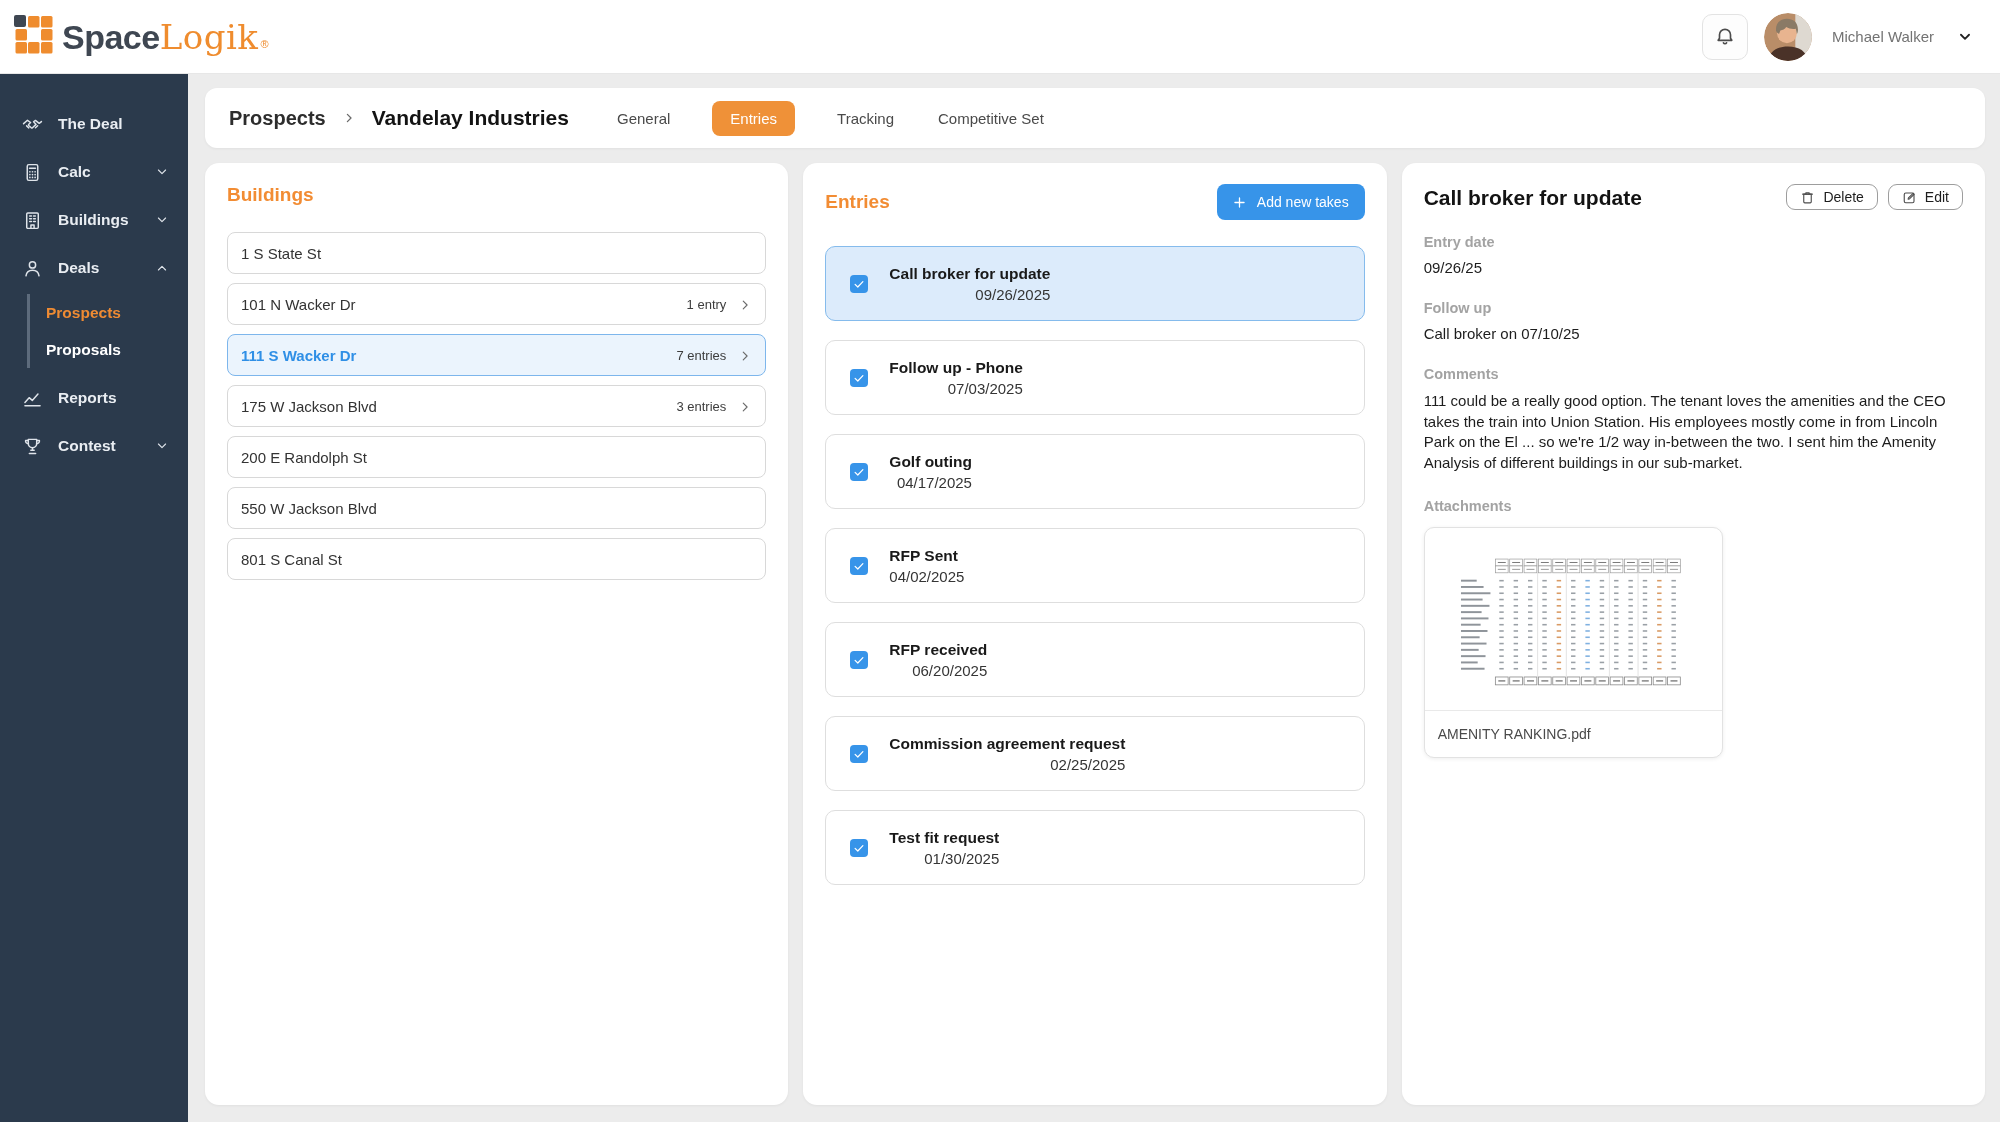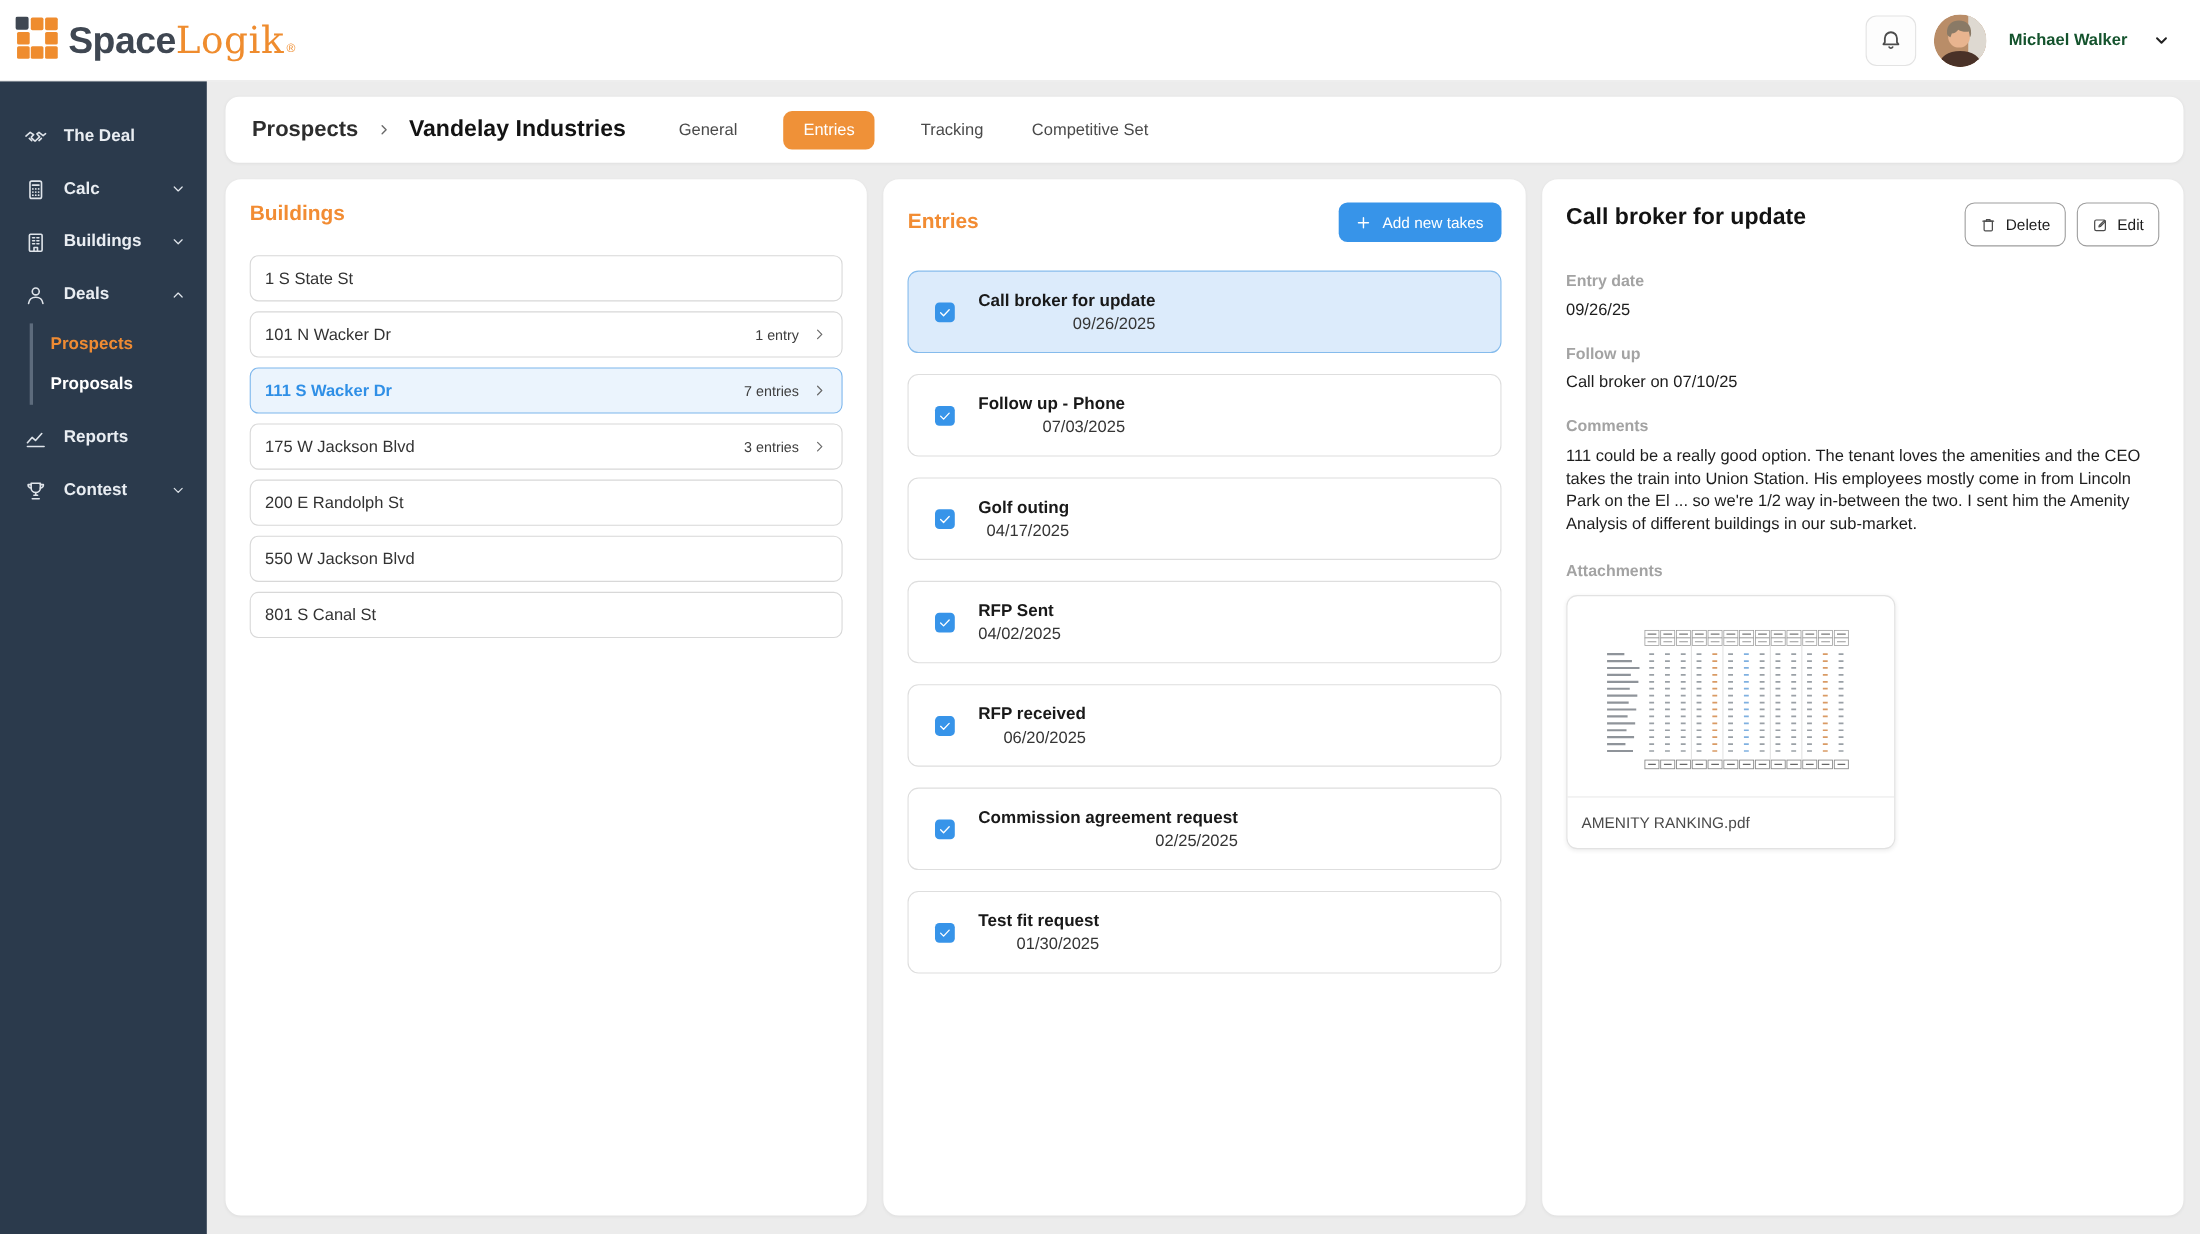--- a/index.html
+++ b/index.html
@@ -12,21 +12,21 @@
   .logo { display:flex; align-items:flex-start; gap:8px; }
   .logo-grid { width:40px; height:40px; flex:0 0 auto; }
   .logo-text { font-size:34px; line-height:44px; display:flex; align-items:baseline; }
   .logo-space { color:#3f4752; font-weight:700; letter-spacing:-0.5px; }
   .logo-logik { color:#ef8c2e; font-family:"DejaVu Serif","Liberation Serif",serif; letter-spacing:0.5px; }
   .logo-reg { color:#ef8c2e; font-size:11px; margin-left:2px; align-self:flex-end; line-height:30px; }
   .header-right { display:flex; align-items:center; gap:16px; }
   .bell-btn { width:46px; height:46px; border:1px solid #e3e3e3; border-radius:10px;
     background:#fdfdfd; display:flex; align-items:center; justify-content:center; cursor:pointer; }
   .avatar { width:48px; height:48px; border-radius:50%; overflow:hidden; flex:0 0 auto; }
-  .user-name { font-size:15px; font-weight:700; color:#14532d; margin-left:4px; }
+  .user-name { font-size:15px; font-weight:400; color:#737373; margin-left:4px; }
   .user-chevron { margin-left:6px; display:flex; }
 
   
   .app-body { display:flex; height:1048px; }
   .sidebar { width:188px; background:#2b3a4c; padding-top:26px; flex:0 0 auto; }
   .main { flex:1; padding:14px 15px 17px 17px; display:flex; flex-direction:column; min-width:0; }
 
   
   .snav-item { height:48px; display:flex; align-items:center; gap:15px;
     padding:0 18px 0 22px; color:#e9edf2; font-size:15.5px; font-weight:700; cursor:pointer; }
@@ -54,21 +54,21 @@
   .cols { display:flex; gap:15px; margin-top:15px; flex:1; min-height:0; }
   .panel { background:#fff; border-radius:14px; flex:1; padding:21px 22px;
     box-shadow:0 1px 3px rgba(0,0,0,.05); overflow:hidden; }
   .panel-title { color:#f28c33; font-size:19px; font-weight:700; }
 
   
   .building-list { margin-top:26px; }
   .building-row { height:42px; border:1px solid #d8d8d8; border-radius:8px; margin-bottom:9px;
     display:flex; align-items:center; justify-content:space-between; padding:0 13px; cursor:pointer; }
   .building-name { font-size:15px; color:#333; }
-  .building-right { display:flex; align-items:center; gap:12px; }
+  .building-right { display:flex; align-items:flex-end; gap:12px; }
   .building-count { font-size:13px; color:#3d3d3d; }
   .building-row.selected { background:#ebf4fd; border:1.5px solid #7db6ec; }
   .building-row.selected .building-name { color:#2f8fe6; font-weight:700; }
 
   
   .entries-head { display:flex; align-items:center; justify-content:space-between; }
   .add-entry-btn { background:#3794e9; border:none; color:#fff; font-size:14px;
     font-family:inherit; padding:0 16px; height:36px; border-radius:8px; display:flex;
     align-items:center; gap:11px; cursor:pointer; }
   .entry-list { margin-top:26px; }
@@ -77,21 +77,21 @@
   .entry-card.selected { background:#dcebfb; border:1.5px solid #85bbec; }
   .checkbox { width:18px; height:18px; background:#3794e9; border-radius:4px; flex:0 0 auto;
     display:flex; align-items:center; justify-content:center; cursor:pointer; }
   .entry-title { font-size:15.5px; font-weight:700; color:#191919; }
   .entry-date { font-size:15px; color:#353535; margin-top:3px;text-align:right; }
 
   
   .detail-head { display:flex; align-items:flex-start; justify-content:space-between; }
   .detail-title { font-size:21px; font-weight:700; color:#131313; padding-top:2px; }
   .detail-actions { display:flex; gap:10px; }
-  .dbtn { background:#fff; border:1px solid #9d9d9d; border-radius:9px; height:40px;
+  .dbtn { background:#fff; border:1px solid #9d9d9d; border-radius:9px; height:26px;
     padding:0 13px; font-size:14px; font-family:inherit; color:#1d1d1d; display:flex;
     align-items:center; gap:8px; cursor:pointer; }
   .dlabel { margin-top:24px; font-size:14.5px; font-weight:700; color:#a3a3a3; }
   .dvalue { margin-top:9px; font-size:15px; color:#1d1d1d; }
   .comments-text { margin-top:9px; font-size:15px; color:#1d1d1d; line-height:1.38; max-width:552px; }
   .attach-card { margin-top:13px; width:299px; border:1px solid #e2e2e2; border-radius:10px;
     box-shadow:0 1px 4px rgba(0,0,0,.07); cursor:pointer; background:#fff; }
   .attach-thumb { height:183px; display:flex; align-items:center; justify-content:center;
     border-bottom:1px solid #e9e9e9; }
   .attach-name { height:46px; display:flex; align-items:center; padding:0 13px;

